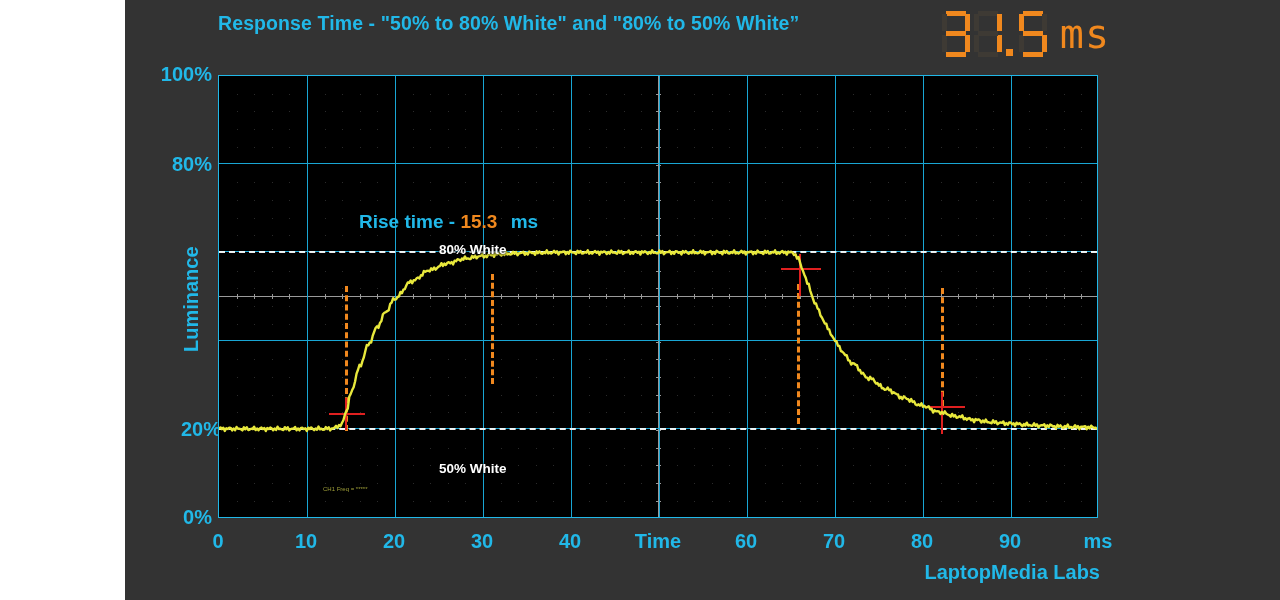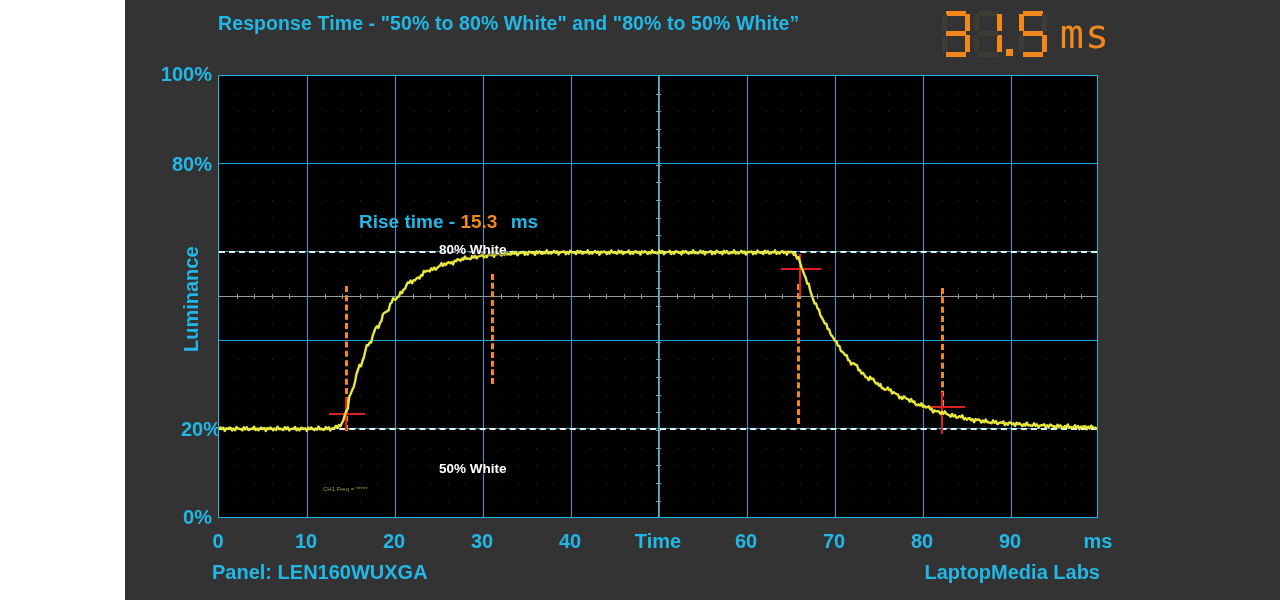--- a/index.html
+++ b/index.html
@@ -1067,15 +1067,14 @@
     <div id="scopetxt" style="left:104px;top:410px;">CH1 Freq = *****</div>
 
     <div class="ann" style="left:140px;top:135px;">
       <span>Rise time -</span>
       <span class="val">15.3</span>
       <span class="u" style="margin-left:8px;">ms</span>
     </div>
 
   </div>
 
-  <div id="panel-lbl">Panel: LEN160WUXGA</div>
   <div id="lab-lbl">LaptopMedia Labs</div>
 </div>
 
 </body></html>

